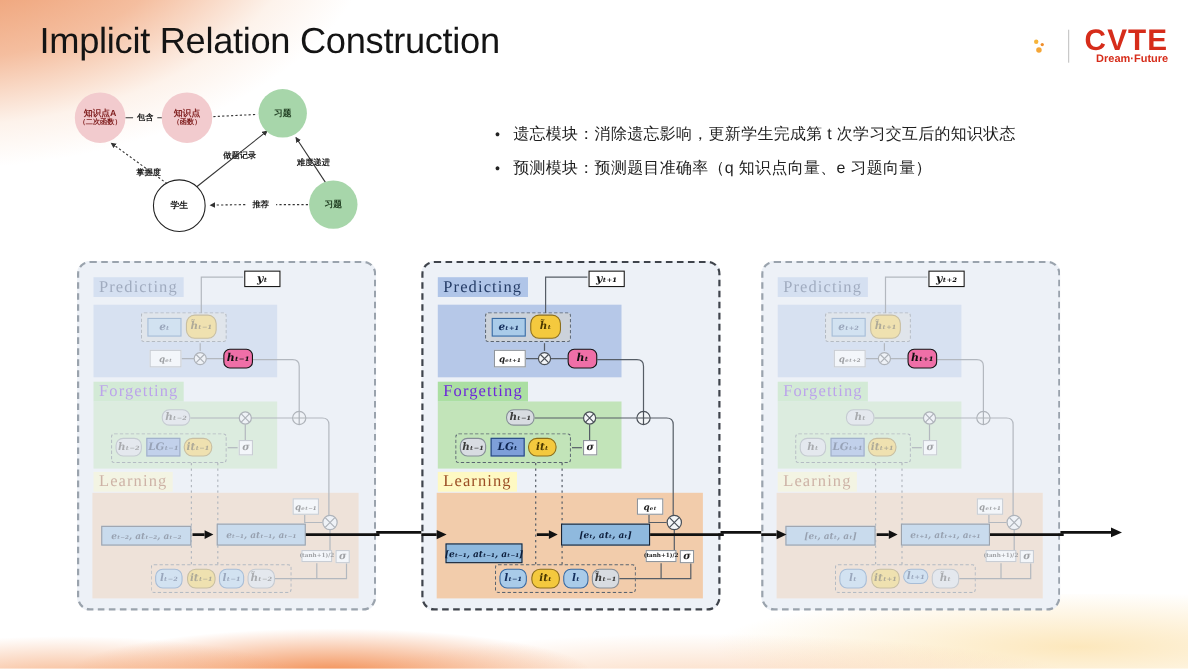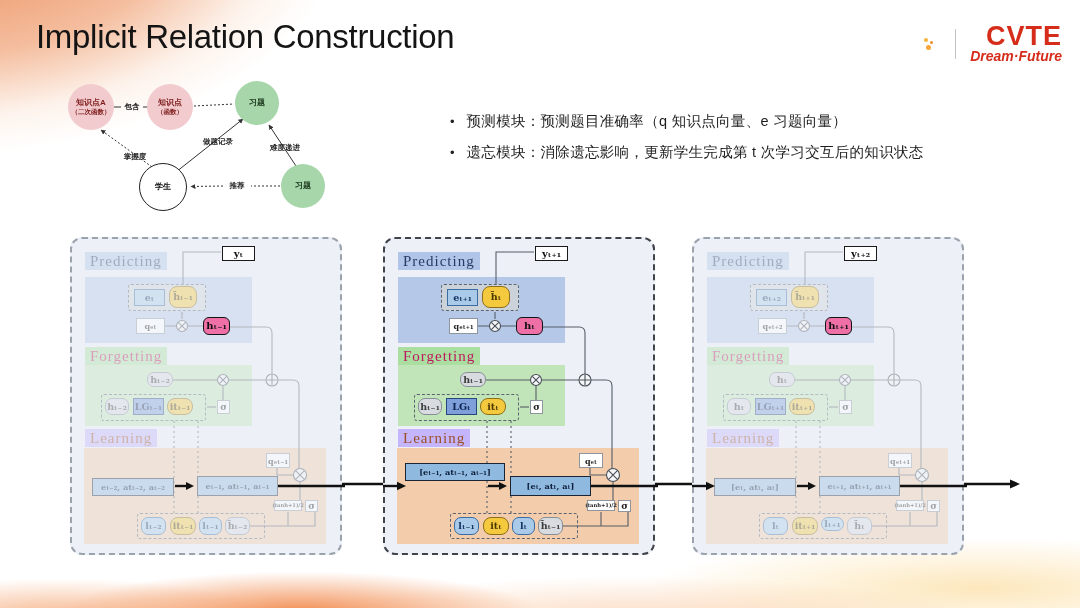--- a/index.html
+++ b/index.html
@@ -19,21 +19,21 @@
   #page-title{font-size:33px;font-weight:500;color:#141414;letter-spacing:-0.3px;}
   #page-subtitle{font-size:19px;font-weight:700;color:#141414;margin-left:14px;}
   #logo-row{position:absolute;right:18px;top:24px;display:flex;align-items:center;}
   #datafun-logo{display:flex;align-items:center;}
   #datafun-dots{width:14px;height:14px;margin-right:3px;position:relative;}
   #datafun-dots i{position:absolute;border-radius:50%;display:block;}
   #datafun-text{font-size:23px;font-weight:800;color:#f59b1e;letter-spacing:0;}
   #logo-sep{width:1px;height:30px;background:#c4c4c4;margin:0 14px;}
   #cvte-logo{display:flex;flex-direction:column;align-items:flex-end;}
   #cvte-text{font-size:27px;font-weight:900;color:#d62c1a;letter-spacing:1px;line-height:24px;}
-  #cvte-tagline{font-size:14px;font-weight:700;font-style:italic;color:#d62c1a;}
+  #cvte-tagline{font-size:10px;font-weight:700;color:#d62c1a;}
   
   #kgraph{position:absolute;left:55px;top:78px;width:312px;height:152px;}
   .gnode{position:absolute;border-radius:50%;display:flex;flex-direction:column;align-items:center;justify-content:center;text-align:center;line-height:1.25;}
   .gnode .nl{font-size:8px;font-weight:700;}
   .gnode .ns{font-size:6.5px;font-weight:700;}
   .gnode.concept{background:#f2cbce;color:#7f1d1d;}
   .gnode.exercise{background:#a7d6aa;color:#1d3a1e;}
   .gnode.student{background:#fff;border:1.3px solid #222;color:#111;box-sizing:border-box;}
   .elabel{position:absolute;font-size:7.5px;font-weight:700;color:#222;transform:translate(-50%,-50%);white-space:nowrap;}
   
@@ -45,24 +45,24 @@
   .panel{position:absolute;width:272px;height:318px;background:#edf1f7;border:2px dashed #3f444c;border-radius:12px;box-sizing:border-box;}
   .panel.faded{border-color:#9aa3ad;}
   .layer{position:absolute;left:0;top:0;width:268px;height:314px;}
   .panel.faded .fade-layer{opacity:.38;}
   .sectionbg,.seclabel,.box,.dashedbox{position:absolute;box-sizing:border-box;}
   .predbg{background:#b6c8e8;}
   .forgetbg{background:#c2e4b9;}
   .learnbg{background:#f2ccab;}
   .seclabel{font-family:"Liberation Serif",serif;font-size:15px;letter-spacing:1px;padding:0 5px;line-height:18px;white-space:nowrap;}
   .sp{background:#b0c5e8;color:#253c66;}
-  .sf{background:#abdfa2;color:#be185d;}
-  .sl{background:#c4b5fd;color:#9c4f26;}
+  .sf{background:#abdfa2;color:#6d28d9;}
+  .sl{background:#fef9c3;color:#9c4f26;}
   .box{display:flex;align-items:center;justify-content:center;font-family:"DejaVu Serif",serif;
-       font-weight:700;font-size:9.5px;line-height:1;white-space:nowrap;
+       font-style:italic;font-weight:700;font-size:9.5px;line-height:1;white-space:nowrap;
        background:#fff;border:1.2px solid #8f959c;color:#222;}
   .blue{background:#a9cbe9;border-color:#3a6ba3;color:#15305e;}
   .rnd{border-radius:7px;}
   .yellow{background:#f4c93e;border-color:#8d6f1b;border-radius:8px;color:#4a3800;}
   .gray{background:#d8dce1;border-color:#868e97;border-radius:7px;color:#3c3c3c;}
   .lgblue{background:#7e9fd9;border-color:#26477e;color:#0d2450;}
   .pink{background:#ef6fa7;border:1.8px solid #141414;border-radius:6px;color:#101010;font-size:10px;}
   .unit{background:#8fb9de;border:1.5px solid #1a2433;color:#0d1e3c;font-size:8.2px;}
   .ybox{border:1.5px solid #1a1a1a;color:#111;font-size:10px;}
   .whitebox{font-size:8px;}
@@ -133,24 +133,24 @@
   </div>
   <div class="elabel" style="left:77px;top:29px;">包含</div>
   <div class="elabel" style="left:163px;top:64px;">做题记录</div>
   <div class="elabel" style="left:80px;top:79px;">掌握度</div>
   <div class="elabel" style="left:230px;top:70px;">难度递进</div>
   <div class="elabel" style="left:182px;top:108px;">推荐</div>
 </div>
 
 <div id="bullets">
   <div class="bullet-item">
+      <span class="bullet-text">遗忘模块：消除遗忘影响，更新学生完成第 t 次学习交互后的知识状态</span>
+    </div>
+  <div class="bullet-item">
       <span class="bullet-text">预测模块：预测题目准确率（q 知识点向量、e 习题向量）</span>
-    </div>
-  <div class="bullet-item">
-      <span class="bullet-text">遗忘模块：消除遗忘影响，更新学生完成第 t 次学习交互后的知识状态</span>
     </div>
 </div>
 
 <div id="panels-stage">
     <div class="panel faded" style="left: 70px; top: 237px;">
       <div class="layer fade-layer" style="left: 0px; top: 0px;">
         <div class="sectionbg predbg" style="left: 13px; top: 38px; width: 167px; height: 66px;"></div>
         <div class="sectionbg forgetbg" style="left: 13px; top: 126px; width: 167px; height: 61px;"></div>
         <div class="sectionbg learnbg" style="left: 12px; top: 209px; width: 242px; height: 96px;"></div>
         <svg viewBox="0 0 272 318" width="272" height="318" style="position: absolute; left: 0px; top: 0px; overflow: visible;">
@@ -273,21 +273,21 @@
         <div class="box blue" style="left: 62px; top: 50px; width: 31px; height: 17px;">eₜ₊₁</div>
         <div class="box yellow" style="left: 97px; top: 47px; width: 28px; height: 22px;">h̃ₜ</div>
         <div class="box whitebox" style="left: 64px; top: 79px; width: 29px; height: 16px;">qₑₜ₊₁</div>
         <div class="box gray" style="left: 75px; top: 133px; width: 26px; height: 15px;">hₜ₋₁</div>
         <div class="dashedbox" style="left: 29px; top: 155px; width: 105px; height: 27px;"></div>
         <div class="box gray" style="left: 33px; top: 159px; width: 24px; height: 17px;">hₜ₋₁</div>
         <div class="box lgblue" style="left: 61px; top: 159px; width: 31px; height: 17px;">LGₜ</div>
         <div class="box yellow" style="left: 95px; top: 159px; width: 26px; height: 17px;">itₜ</div>
         <div class="box whitebox sigma" style="left: 145px; top: 161px; width: 13px; height: 14px;">σ</div>
         <div class="box whitebox" style="left: 194px; top: 214px; width: 24px; height: 15px;">qₑₜ</div>
-        <div class="box unit" style="left: 20px; top: 224px; width: 100px; height: 18px;">[eₜ₋₁, atₜ₋₁, aₜ₋₁]</div>
+        <div class="box unit" style="left: 20px; top: 255px; width: 70px; height: 18px;">[eₜ₋₁, atₜ₋₁, aₜ₋₁]</div>
         <div class="box unit" style="left: 125px; top: 237px; width: 81px; height: 20px;">[eₜ, atₜ, aₜ]</div>
         <div class="box whitebox tanh" style="left: 202px; top: 261px; width: 28px; height: 11px;">(tanh+1)/2</div>
         <div class="box whitebox sigma" style="left: 233px; top: 261px; width: 13px; height: 12px;">σ</div>
         <div class="dashedbox" style="left: 65px; top: 274px; width: 128px; height: 26px;"></div>
         <div class="box blue rnd" style="left: 69px; top: 278px; width: 25px; height: 18px;">lₜ₋₁</div>
         <div class="box yellow" style="left: 98px; top: 278px; width: 26px; height: 18px;">itₜ</div>
         <div class="box blue rnd" style="left: 127px; top: 278px; width: 23px; height: 18px;">lₜ</div>
         <div class="box gray" style="left: 153px; top: 278px; width: 25px; height: 18px;">h̃ₜ₋₁</div>
       </div>
       <div class="layer strong-layer" style="left: 0px; top: 0px;">

